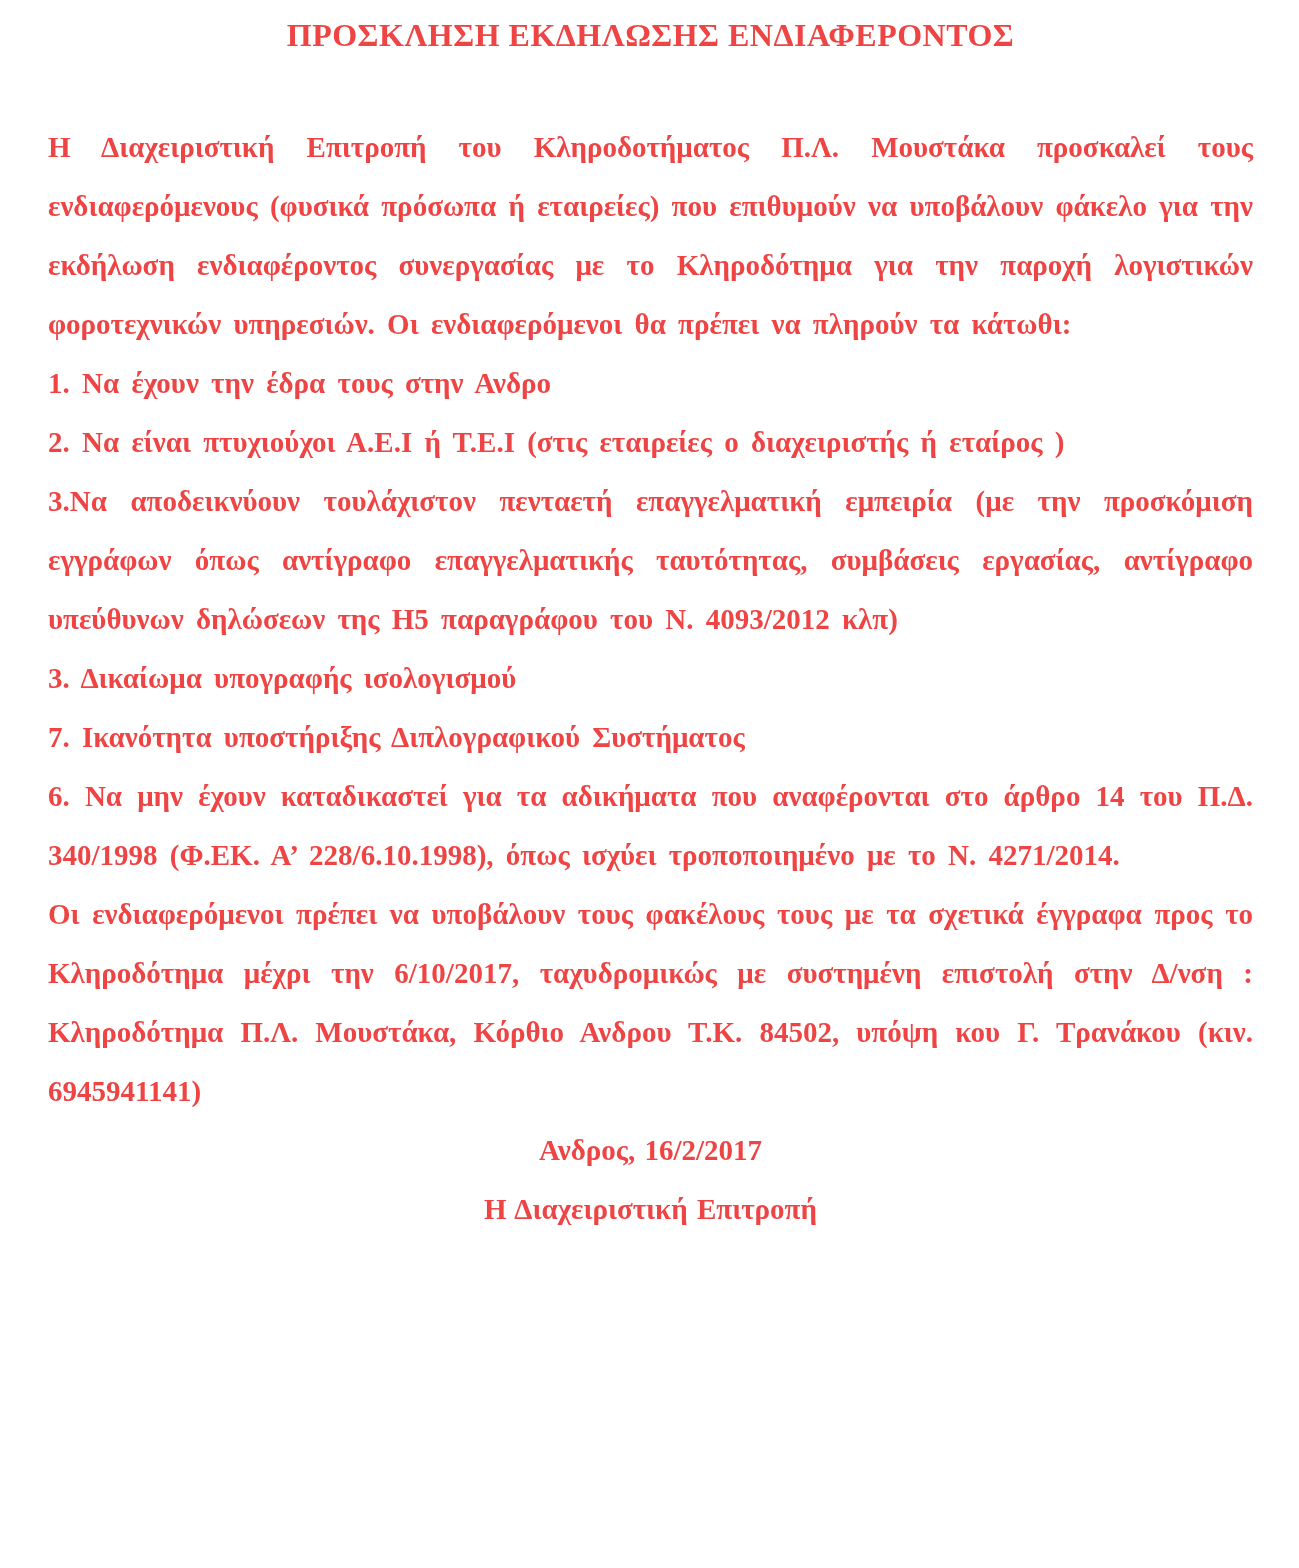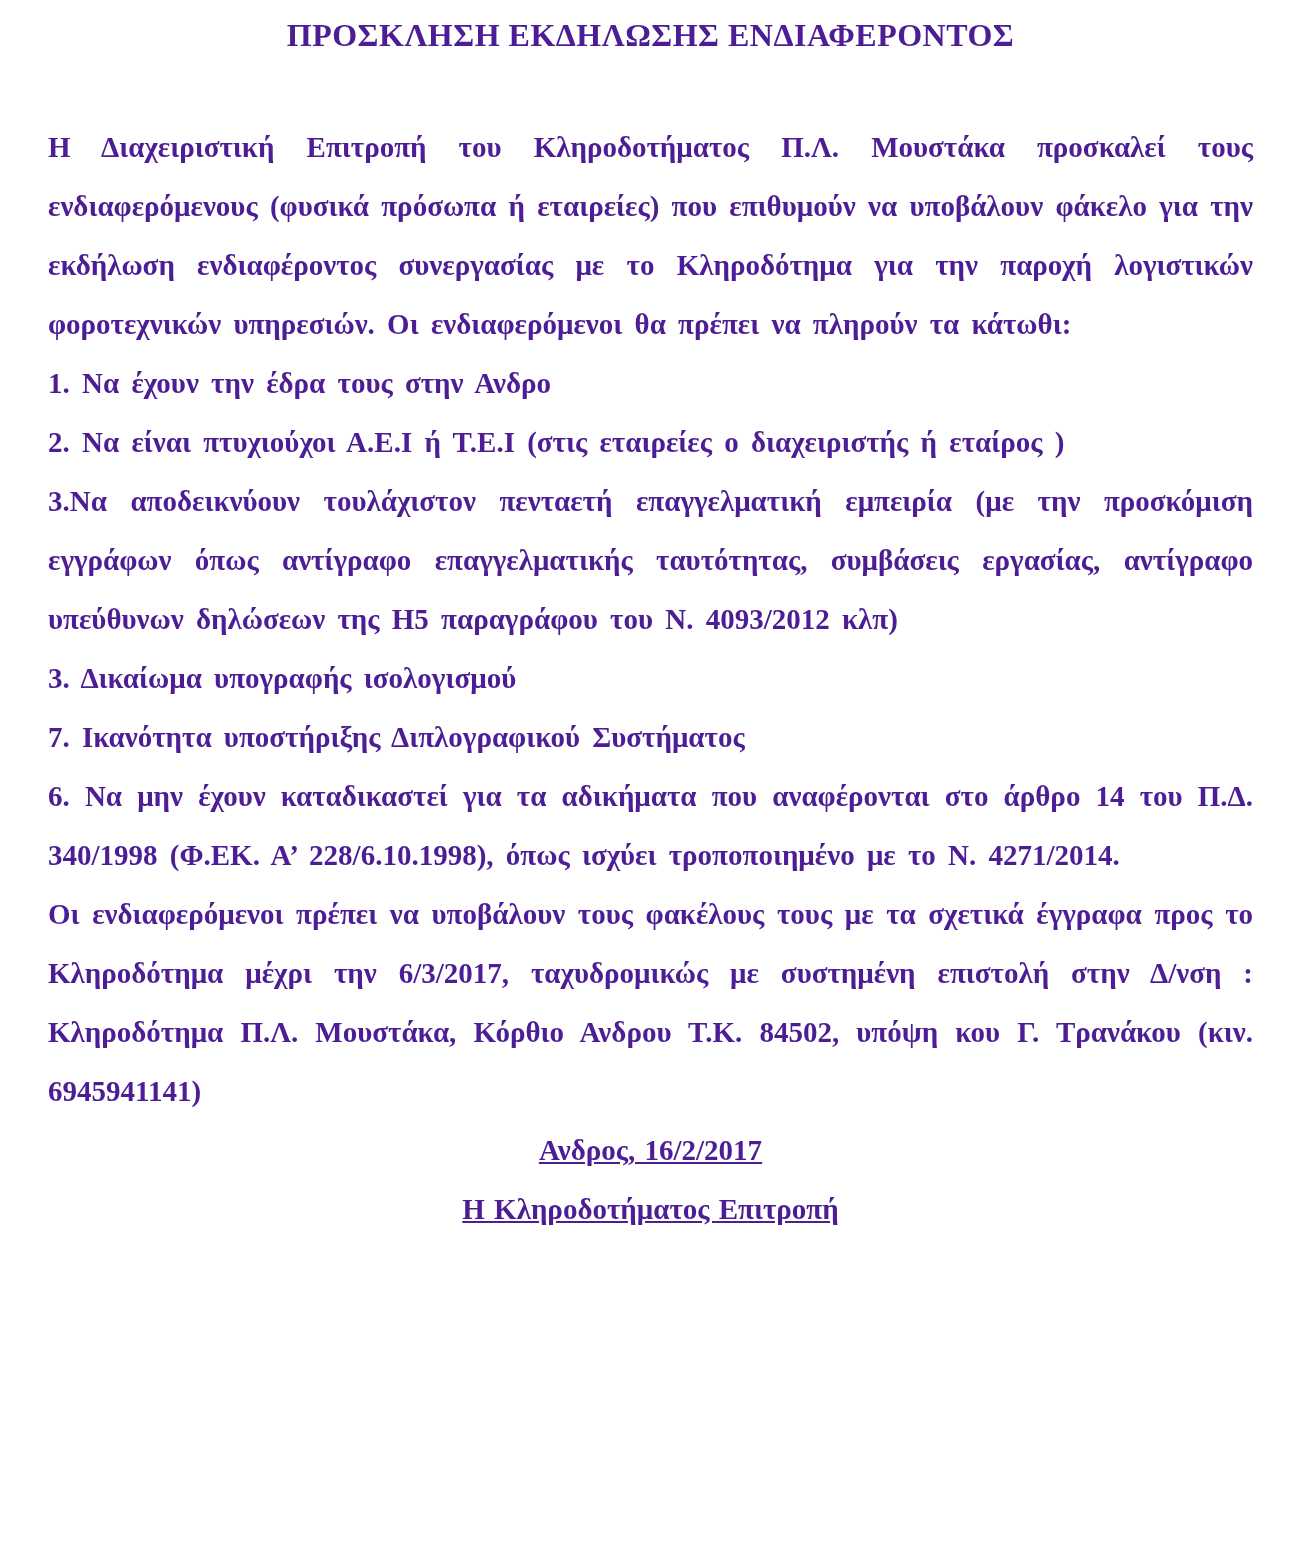--- a/index.html
+++ b/index.html
@@ -8,21 +8,21 @@
     background: #ffffff;
   }
   .page {
     position: relative;
     width: 1299px;
     height: 1292px;
     box-sizing: border-box;
     margin: 0 auto;
     padding: 12px 46px 0 48px;
     background: #ffffff;
-    color: #4c1d95;
+    color: #ef4444;
     font-family: "Liberation Serif", "DejaVu Serif", serif;
     font-weight: bold;
     font-size: 29px;
     line-height: 59px;
     overflow: hidden;
   }
   .doc-title {
     margin: 0 0 60px 0;
     text-align: center;
     font-size: 32px;
@@ -34,21 +34,20 @@
     margin: 0;
     word-spacing: 5px;
   }
   .justify {
     text-align: justify;
   }
   .center-line {
     margin: 0;
     text-align: center;
     word-spacing: 2px;
-    text-decoration: underline;
   }
 </style>
 </head>
 <body>
 
 <div class="page">
 
   <h1 class="doc-title">ΠΡΟΣΚΛΗΣΗ ΕΚΔΗΛΩΣΗΣ ΕΝΔΙΑΦΕΡΟΝΤΟΣ</h1>
 
   <p class="para justify">Η Διαχειριστική Επιτροπή του Κληροδοτήματος Π.Λ. Μουστάκα προσκαλεί τους ενδιαφερόμενους (φυσικά πρόσωπα ή εταιρείες) που επιθυμούν να υποβάλουν φάκελο για την εκδήλωση ενδιαφέροντος συνεργασίας με το Κληροδότημα για την παροχή λογιστικών φοροτεχνικών υπηρεσιών. Οι ενδιαφερόμενοι θα πρέπει να πληρούν τα κάτωθι:</p>
@@ -58,20 +57,20 @@
   <p class="para">2. Να είναι πτυχιούχοι Α.Ε.Ι ή Τ.Ε.Ι (στις εταιρείες  ο διαχειριστής ή εταίρος )</p>
 
   <p class="para justify">3.Να αποδεικνύουν τουλάχιστον πενταετή επαγγελματική εμπειρία (με την προσκόμιση εγγράφων όπως αντίγραφο επαγγελματικής ταυτότητας, συμβάσεις εργασίας, αντίγραφο υπεύθυνων δηλώσεων της Η5 παραγράφου του Ν. 4093/2012 κλπ)</p>
 
   <p class="para">3. Δικαίωμα υπογραφής ισολογισμού</p>
 
   <p class="para">7. Ικανότητα υποστήριξης Διπλογραφικού Συστήματος</p>
 
   <p class="para justify">6. Να μην έχουν καταδικαστεί για τα αδικήματα που αναφέρονται στο άρθρο 14 του Π.Δ. 340/1998 (Φ.ΕΚ. Α’ 228/6.10.1998), όπως ισχύει τροποποιημένο με το Ν. 4271/2014.</p>
 
-  <p class="para justify">Οι ενδιαφερόμενοι πρέπει να υποβάλουν τους φακέλους τους με τα σχετικά έγγραφα προς το Κληροδότημα μέχρι την 6/3/2017,  ταχυδρομικώς με συστημένη επιστολή στην Δ/νση : Κληροδότημα Π.Λ. Μουστάκα, Κόρθιο Ανδρου Τ.Κ. 84502, υπόψη κου Γ. Τρανάκου (κιν. 6945941141)</p>
+  <p class="para justify">Οι ενδιαφερόμενοι πρέπει να υποβάλουν τους φακέλους τους με τα σχετικά έγγραφα προς το Κληροδότημα μέχρι την 6/10/2017,  ταχυδρομικώς με συστημένη επιστολή στην Δ/νση : Κληροδότημα Π.Λ. Μουστάκα, Κόρθιο Ανδρου Τ.Κ. 84502, υπόψη κου Γ. Τρανάκου (κιν. 6945941141)</p>
 
   <p class="center-line">Ανδρος, 16/2/2017</p>
 
 
-  <p class="center-line">Η Κληροδοτήματος Επιτροπή</p>
+  <p class="center-line">Η Διαχειριστική Επιτροπή</p>
 
 </div>
 
 </body></html>

